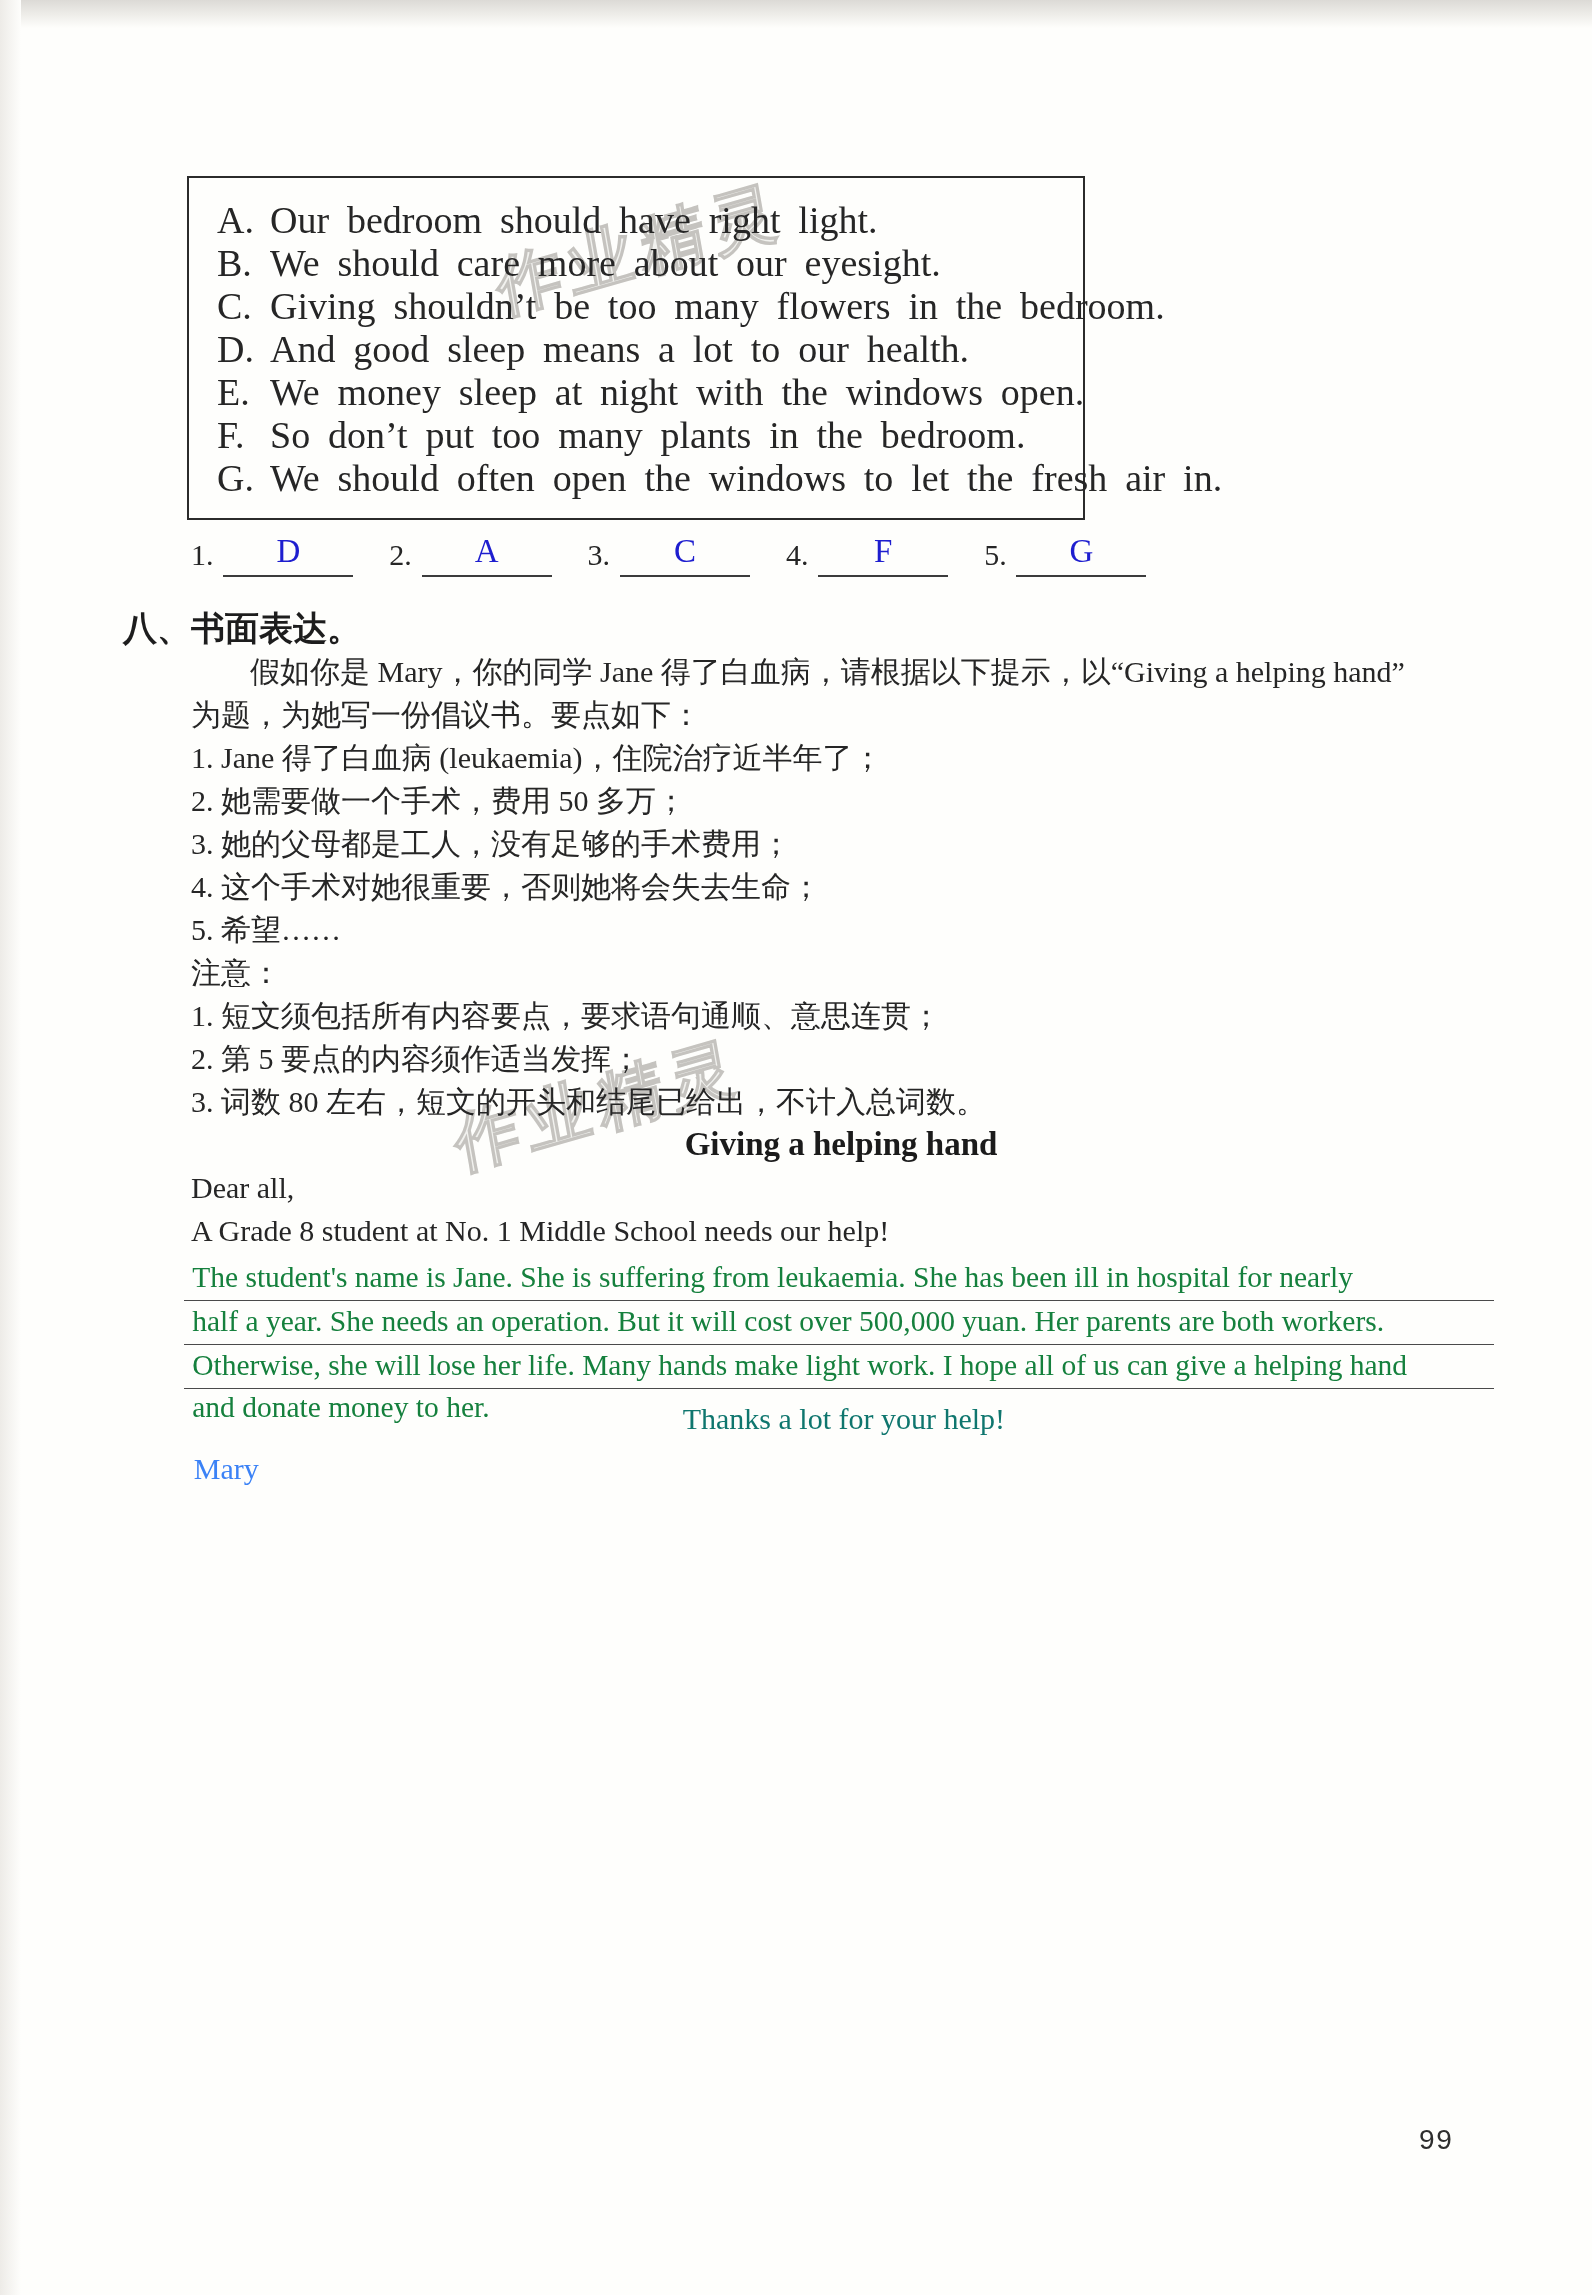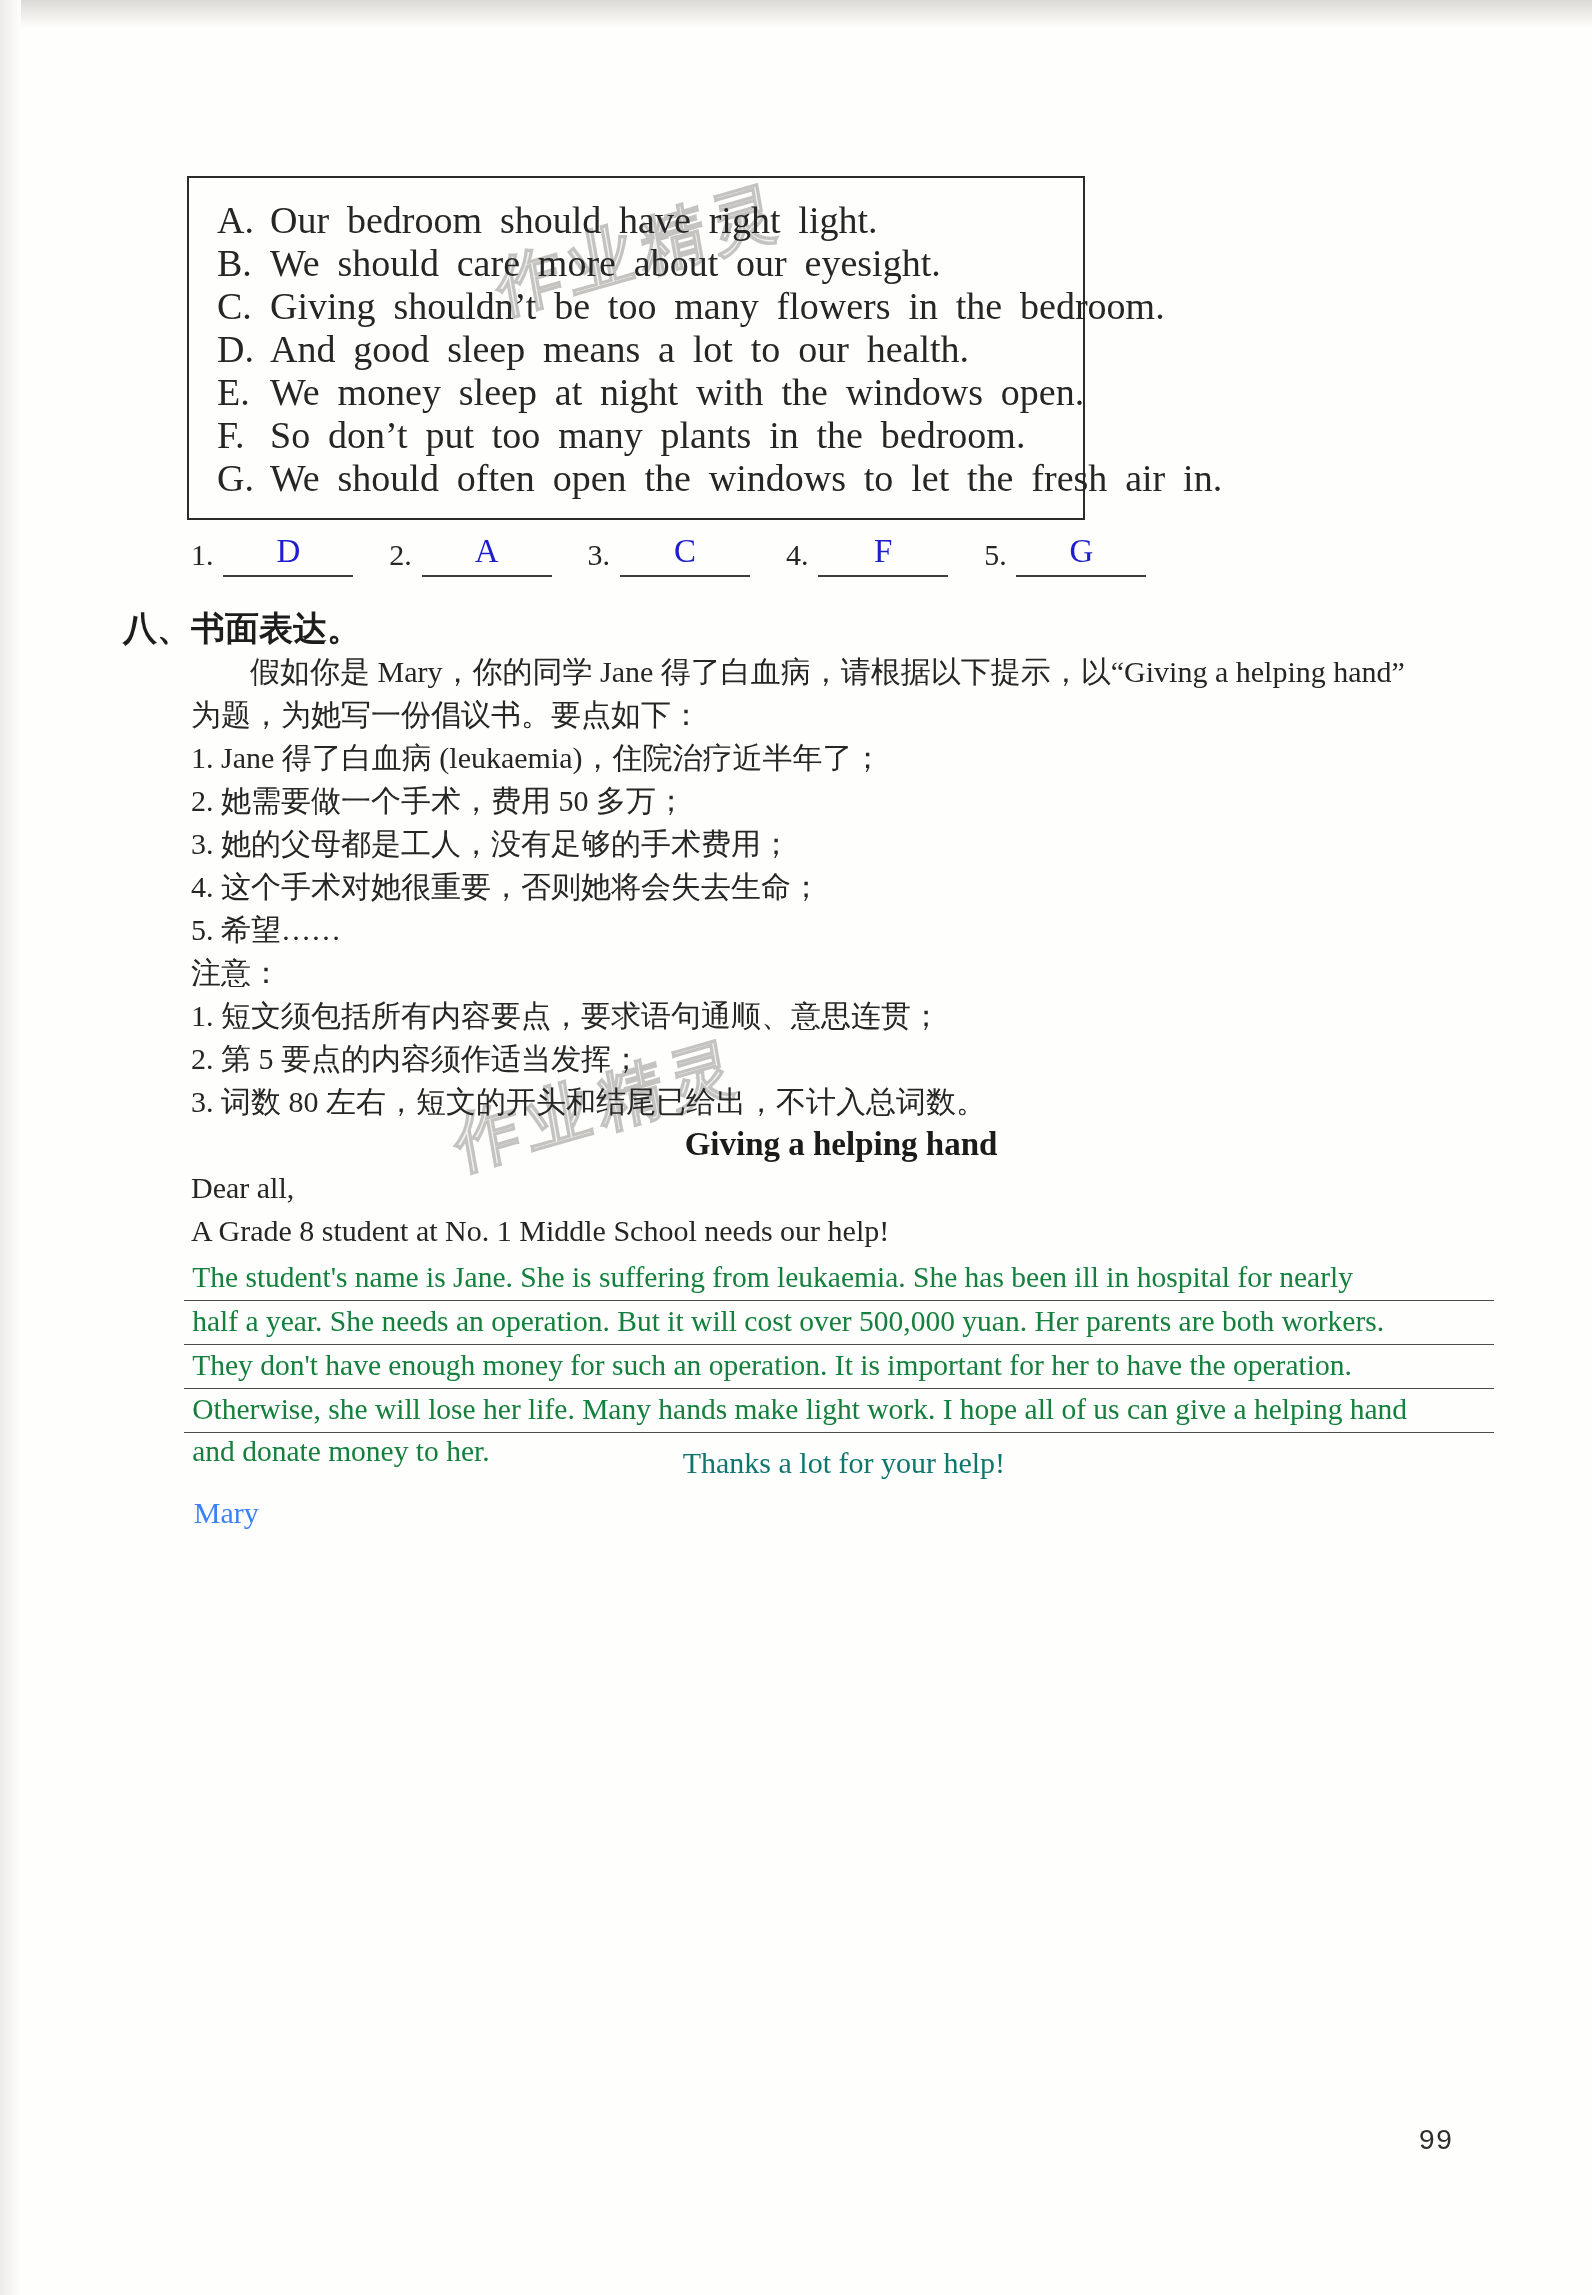--- a/index.html
+++ b/index.html
@@ -211,21 +211,20 @@
     <div class="plain-line">A Grade 8 student at No. 1 Middle School needs our help!</div>
   </div>
 
   <div class="hw-block">
     <div>
 
         <div class="hw-line">The student's name is Jane. She is suffering from leukaemia. She has been ill in hospital for nearly</div>
 
         <div class="hw-line">half a year. She needs an operation. But it will cost over 500,000 yuan. Her parents are both workers.</div>
 
-        <div class="hw-line">They don't have enough money for such an operation. It is important for her to have the operation.</div>
 
         <div class="hw-line">Otherwise, she will lose her life. Many hands make light work. I hope all of us can give a helping hand</div>
 
         <div class="hw-line">and donate money to her.</div>
       </div>
     <div class="closing-line">Thanks a lot for your help!</div>
     <div class="signature-line">Mary</div>
   </div>
 
   <div class="page-number">99</div>

